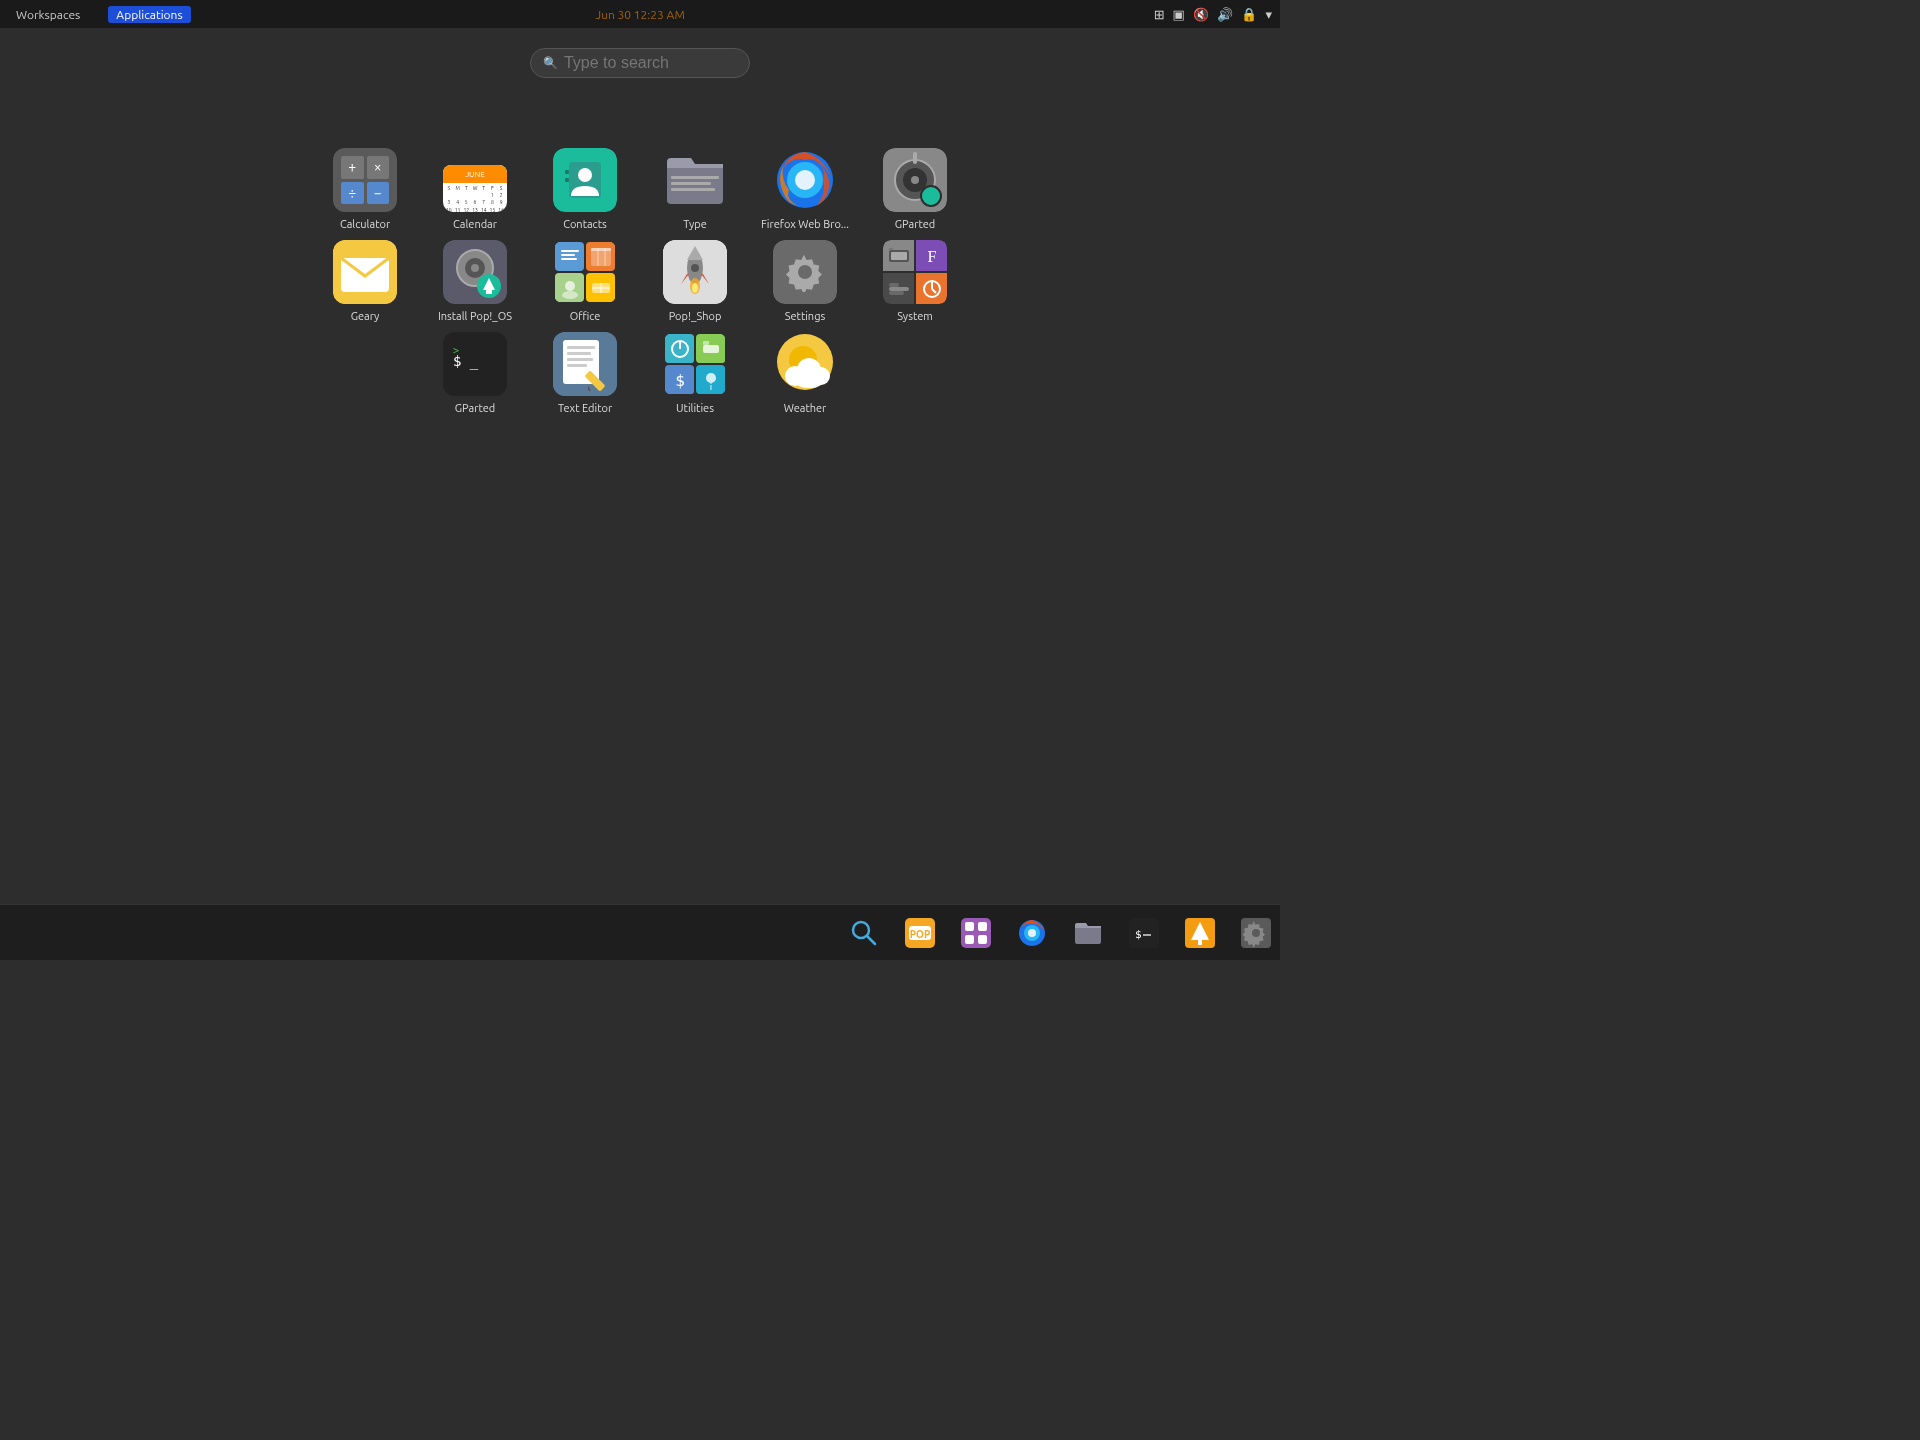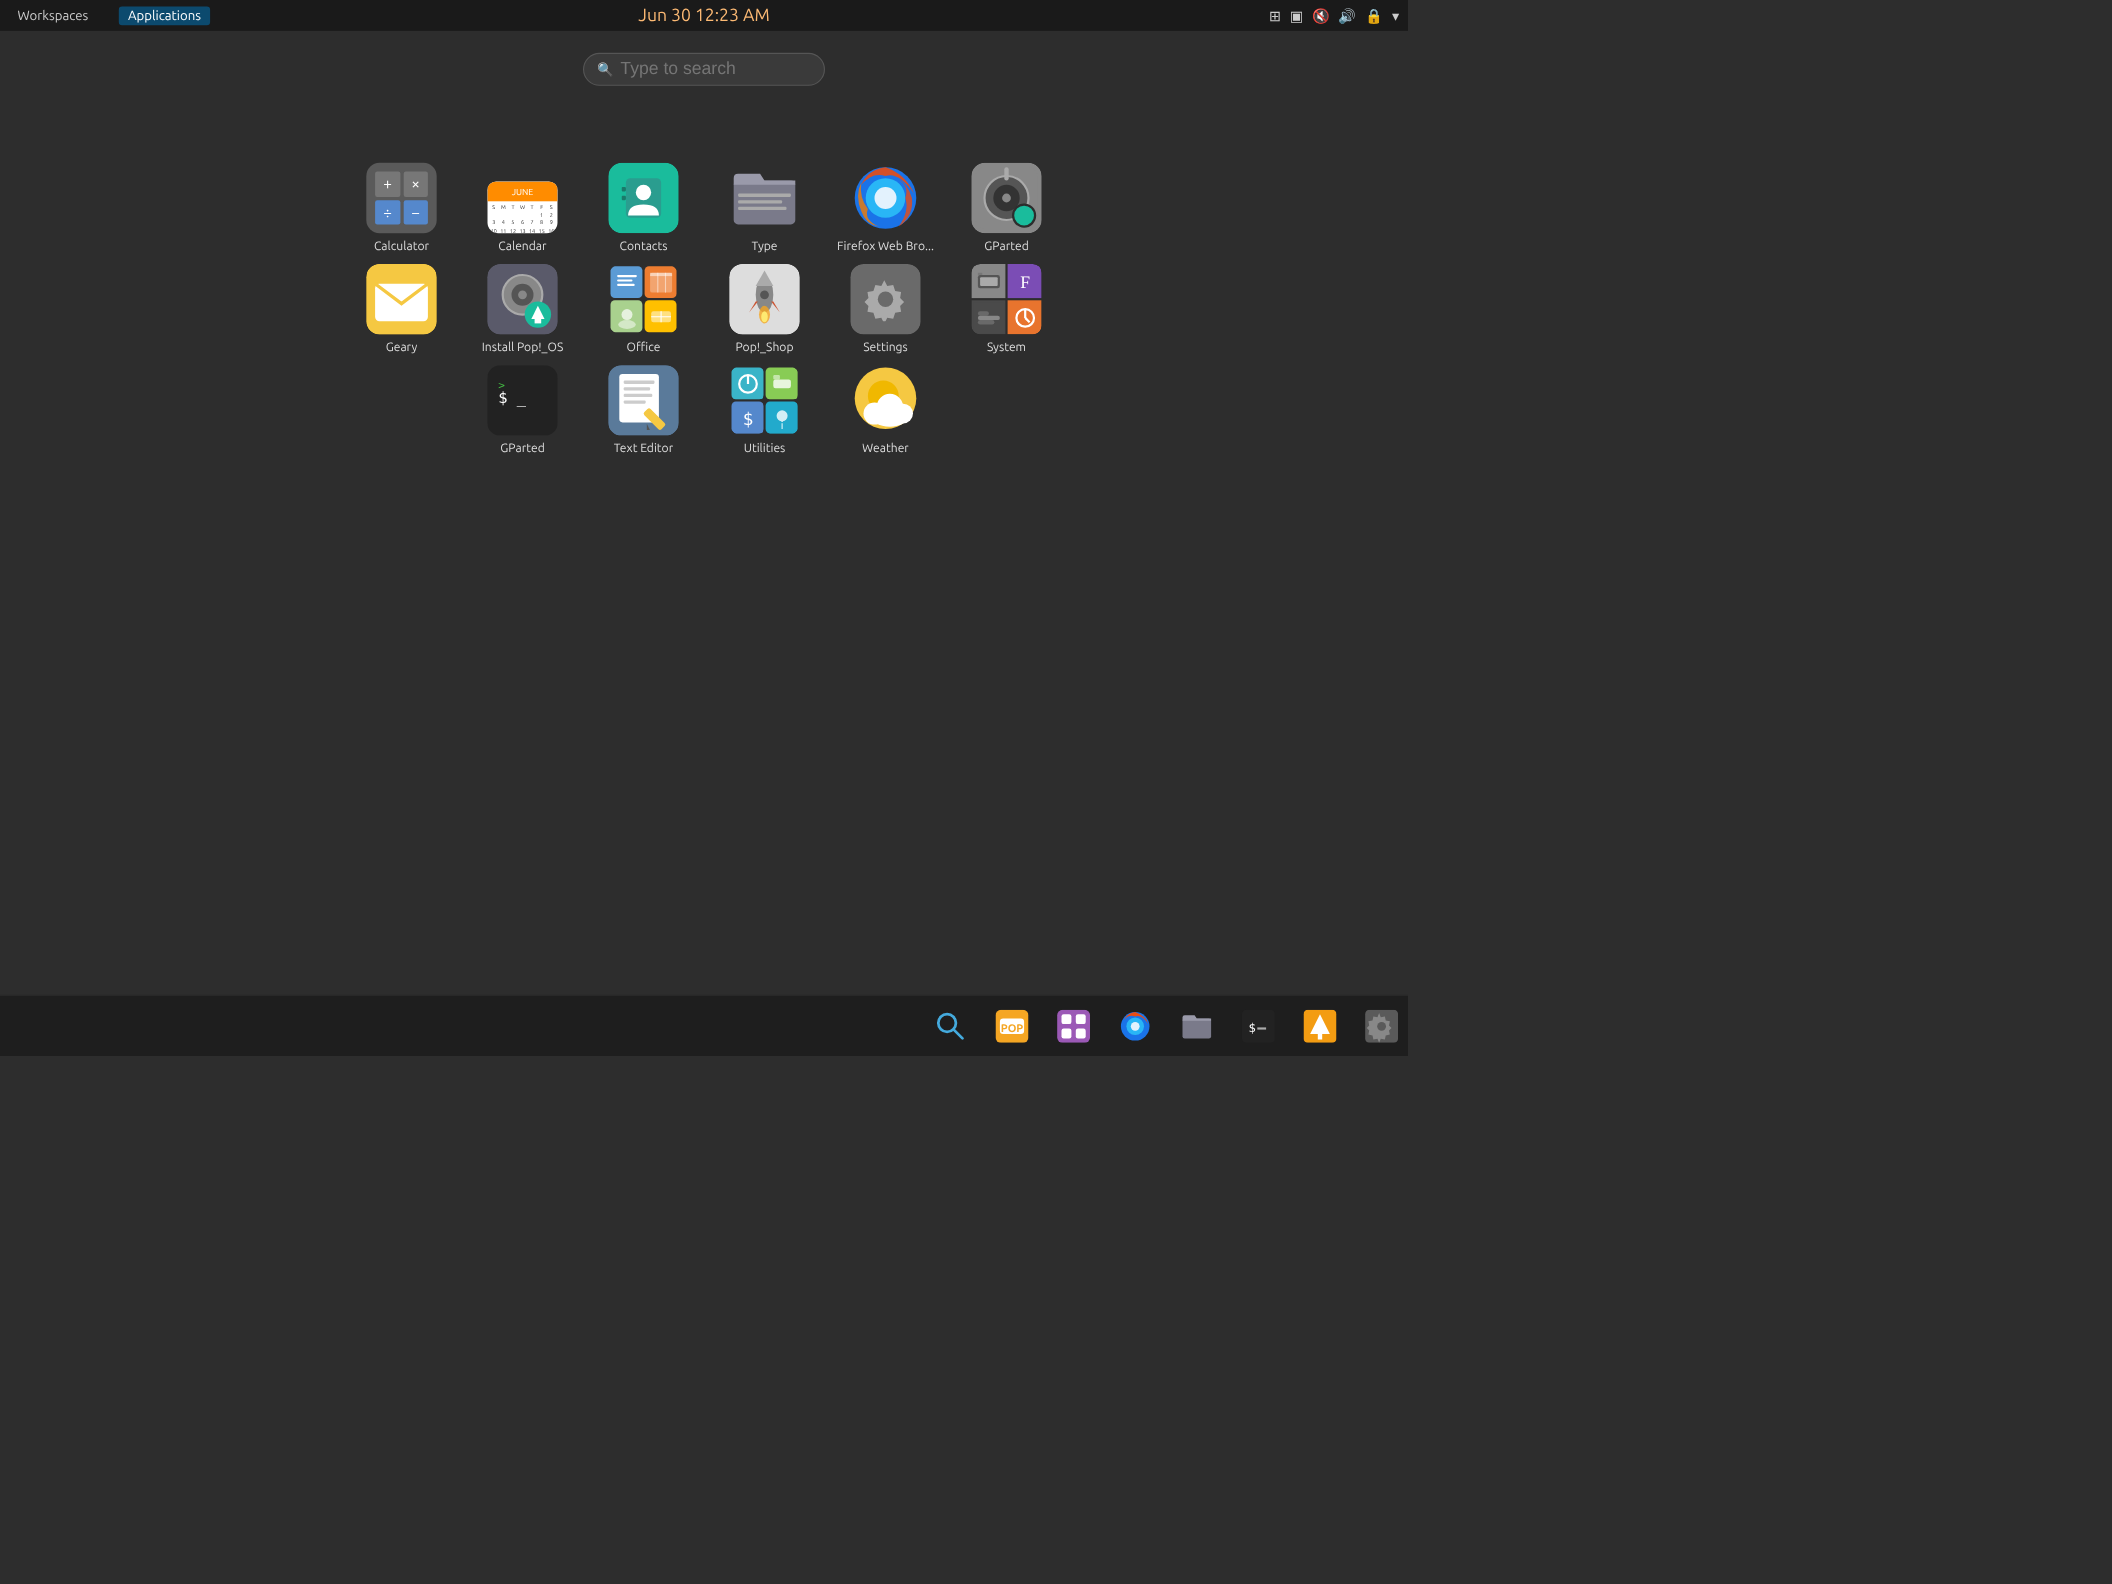--- a/index.html
+++ b/index.html
@@ -30,29 +30,29 @@
       gap: 20px;
     }
     .topbar-btn {
       color: #ccc;
       font-size: 12px;
       padding: 2px 8px;
       border-radius: 3px;
       cursor: pointer;
     }
     .topbar-btn.active {
-      background-color: #0c4a6e;
+      background-color: #1d4ed8;
       color: #fff;
     }
     #topbar-center {
       position: absolute;
       left: 50%;
       transform: translateX(-50%);
-      color: #fdba74;
-      font-size: 16px;
+      color: #a16207;
+      font-size: 12px;
     }
     #topbar-right {
       display: flex;
       align-items: center;
       gap: 8px;
     }
     .topbar-icon {
       color: #ccc;
       font-size: 13px;
     }

